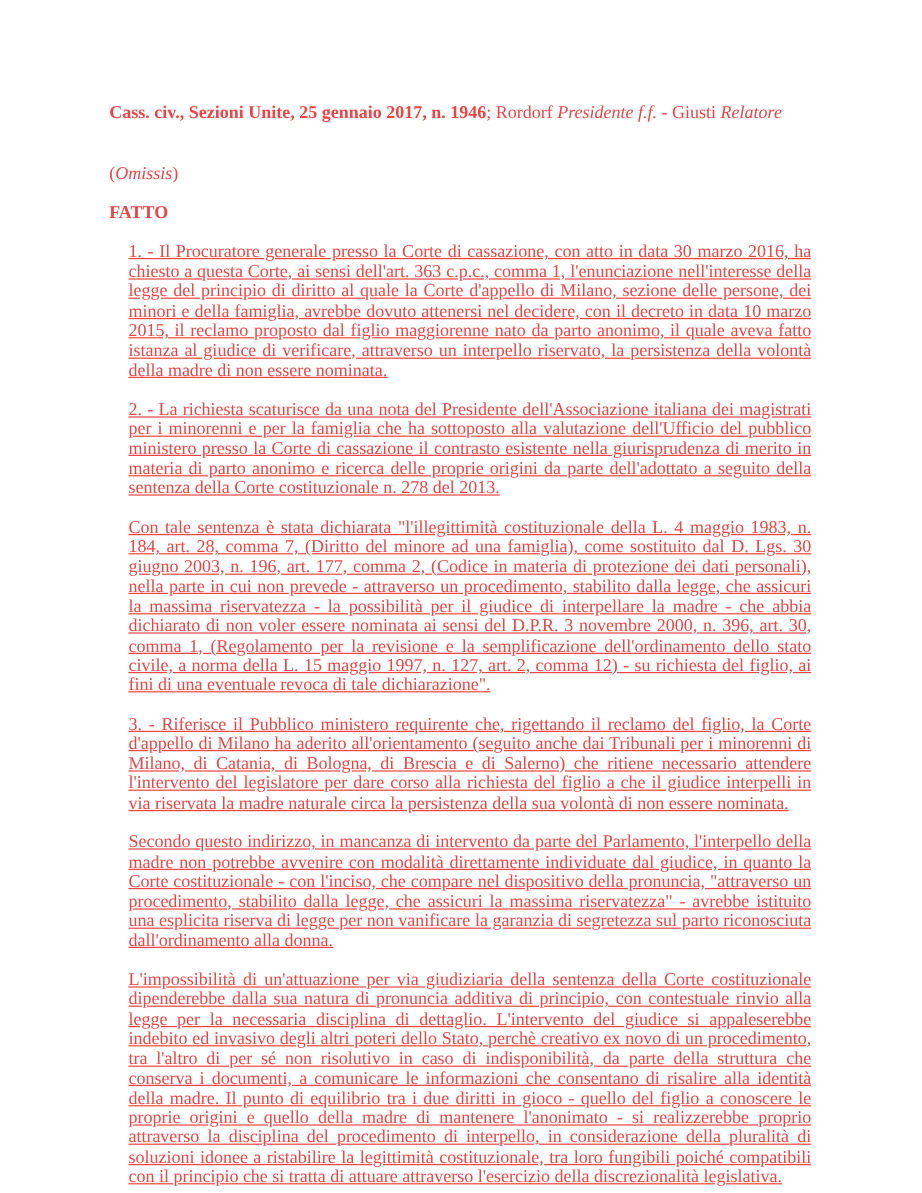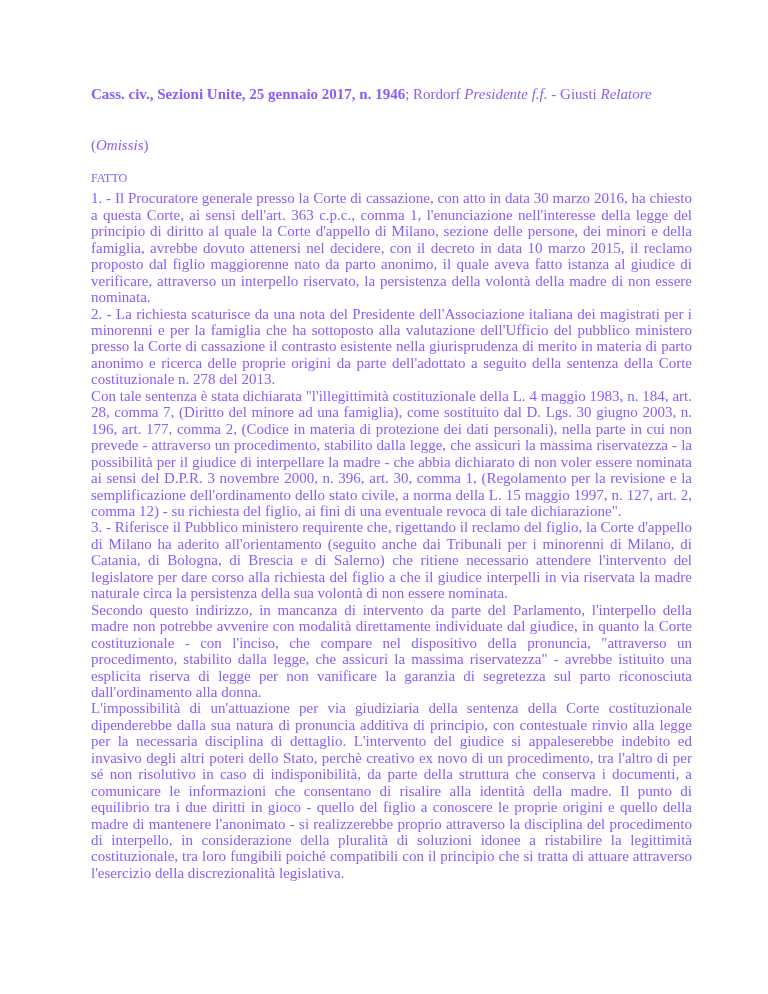--- a/index.html
+++ b/index.html
@@ -15,45 +15,46 @@
   }
   .page {
     box-sizing: border-box;
     width: 768px;
     height: 994px;
     padding: 86px 76px 0 91px;
     background: #ffffff;
     font-family: "Liberation Serif", "DejaVu Serif", serif;
     font-size: 15px;
     line-height: 16.45px;
-    color: #8b5cf6;
+    color: #ef4444;
     -webkit-font-smoothing: antialiased;
   }
   .citation {
     margin: 0;
     text-align: left;
     white-space: nowrap;
   }
   .b { font-weight: bold; }
   .i { font-style: italic; }
   .omissis {
     margin: 35px 0 0 0;
   }
   .heading {
-    margin: 16px 0 4px 0;
-    font-weight: normal;
-    font-size: 12px;
+    margin: 16px 0 14px 0;
+    font-weight: bold;
+    font-size: 15px;
     line-height: 16.45px;
   }
   .body-text {
     margin-top: 1px;
   }
   .body-text p {
-    margin: 0;
+    margin: 16px;
     text-align: justify;
+    text-decoration: underline;
   }
 </style>
 </head>
 <body>
 
 <div class="page">
 
   <p class="citation"><span class="b">Cass. civ., Sezioni Unite, 25 gennaio 2017, n. 1946</span><span>; </span><span>Rordorf </span><span class="i">Presidente f.f.</span><span> - </span><span>Giusti </span><span class="i">Relatore</span></p>
 
   <p class="omissis"><span>(</span><span class="i">Omissis</span><span>)</span></p>

